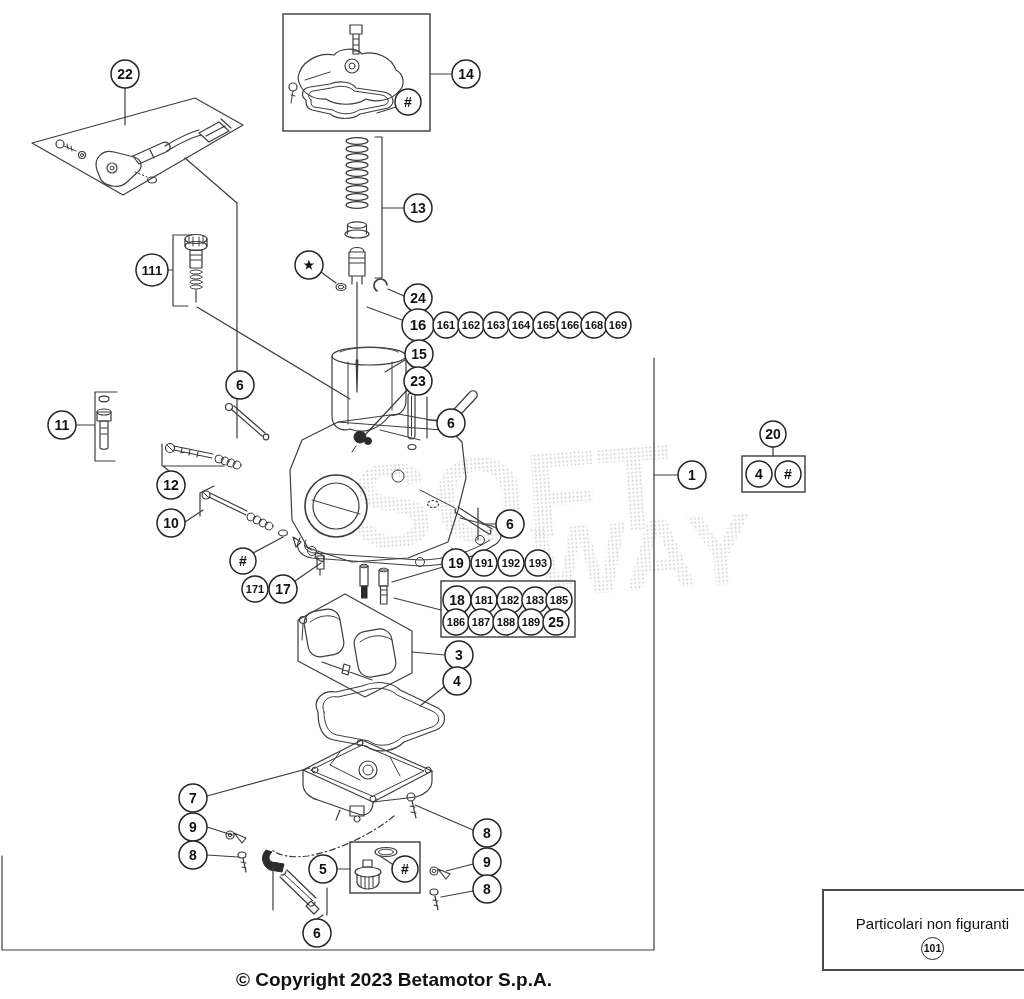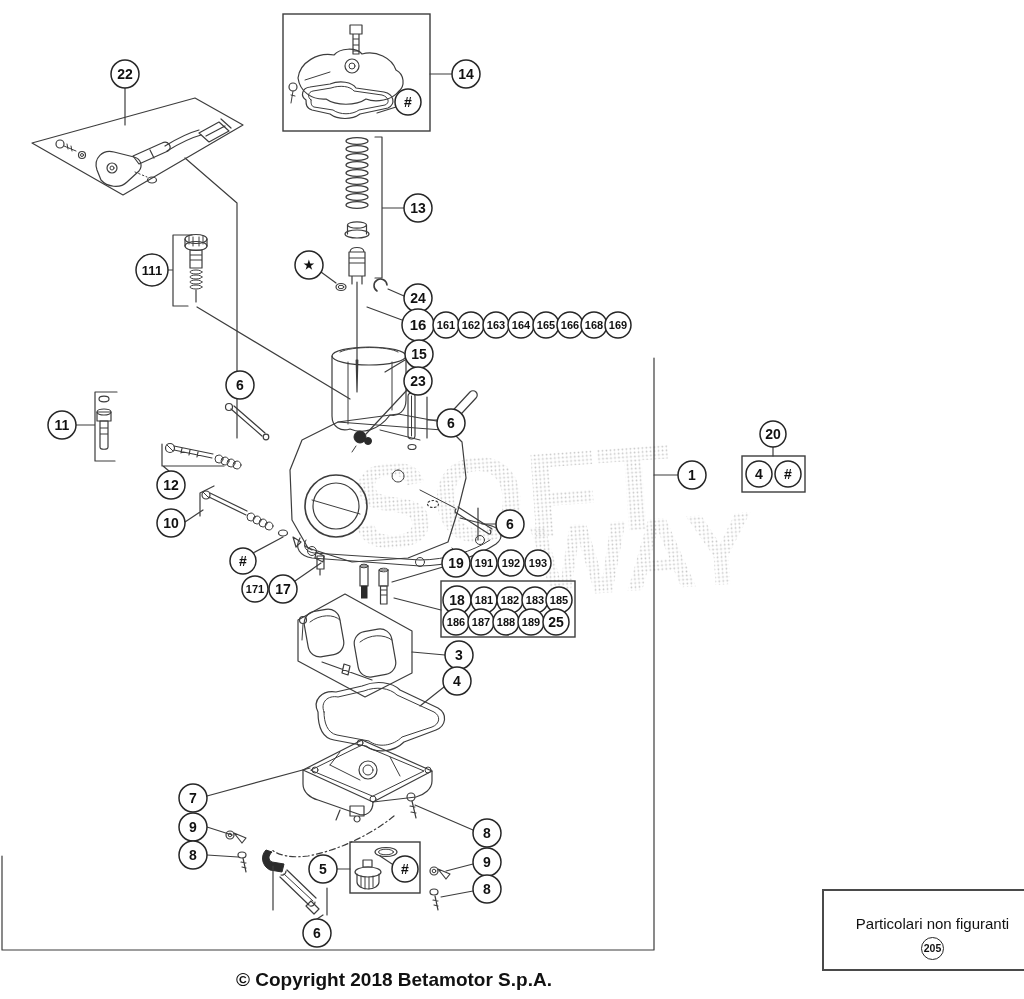--- a/index.html
+++ b/index.html
@@ -516,18 +516,18 @@
         </g>
         <g class="callout">
           <circle cx="317" cy="933" r="14"></circle>
           <text x="317" y="933" dy=".36em" font-size="14">6</text>
         </g>
       </g>
 </svg>
 
 <div id="notshown">
   <div>Particolari non figuranti</div>
-  <span class="circ">205</span>
+  <span class="circ">101</span>
 </div>
 
-<div id="copyright">© Copyright 2018 Betamotor S.p.A.</div>
+<div id="copyright">© Copyright 2023 Betamotor S.p.A.</div>
 
 </div>
 
 </body></html>

